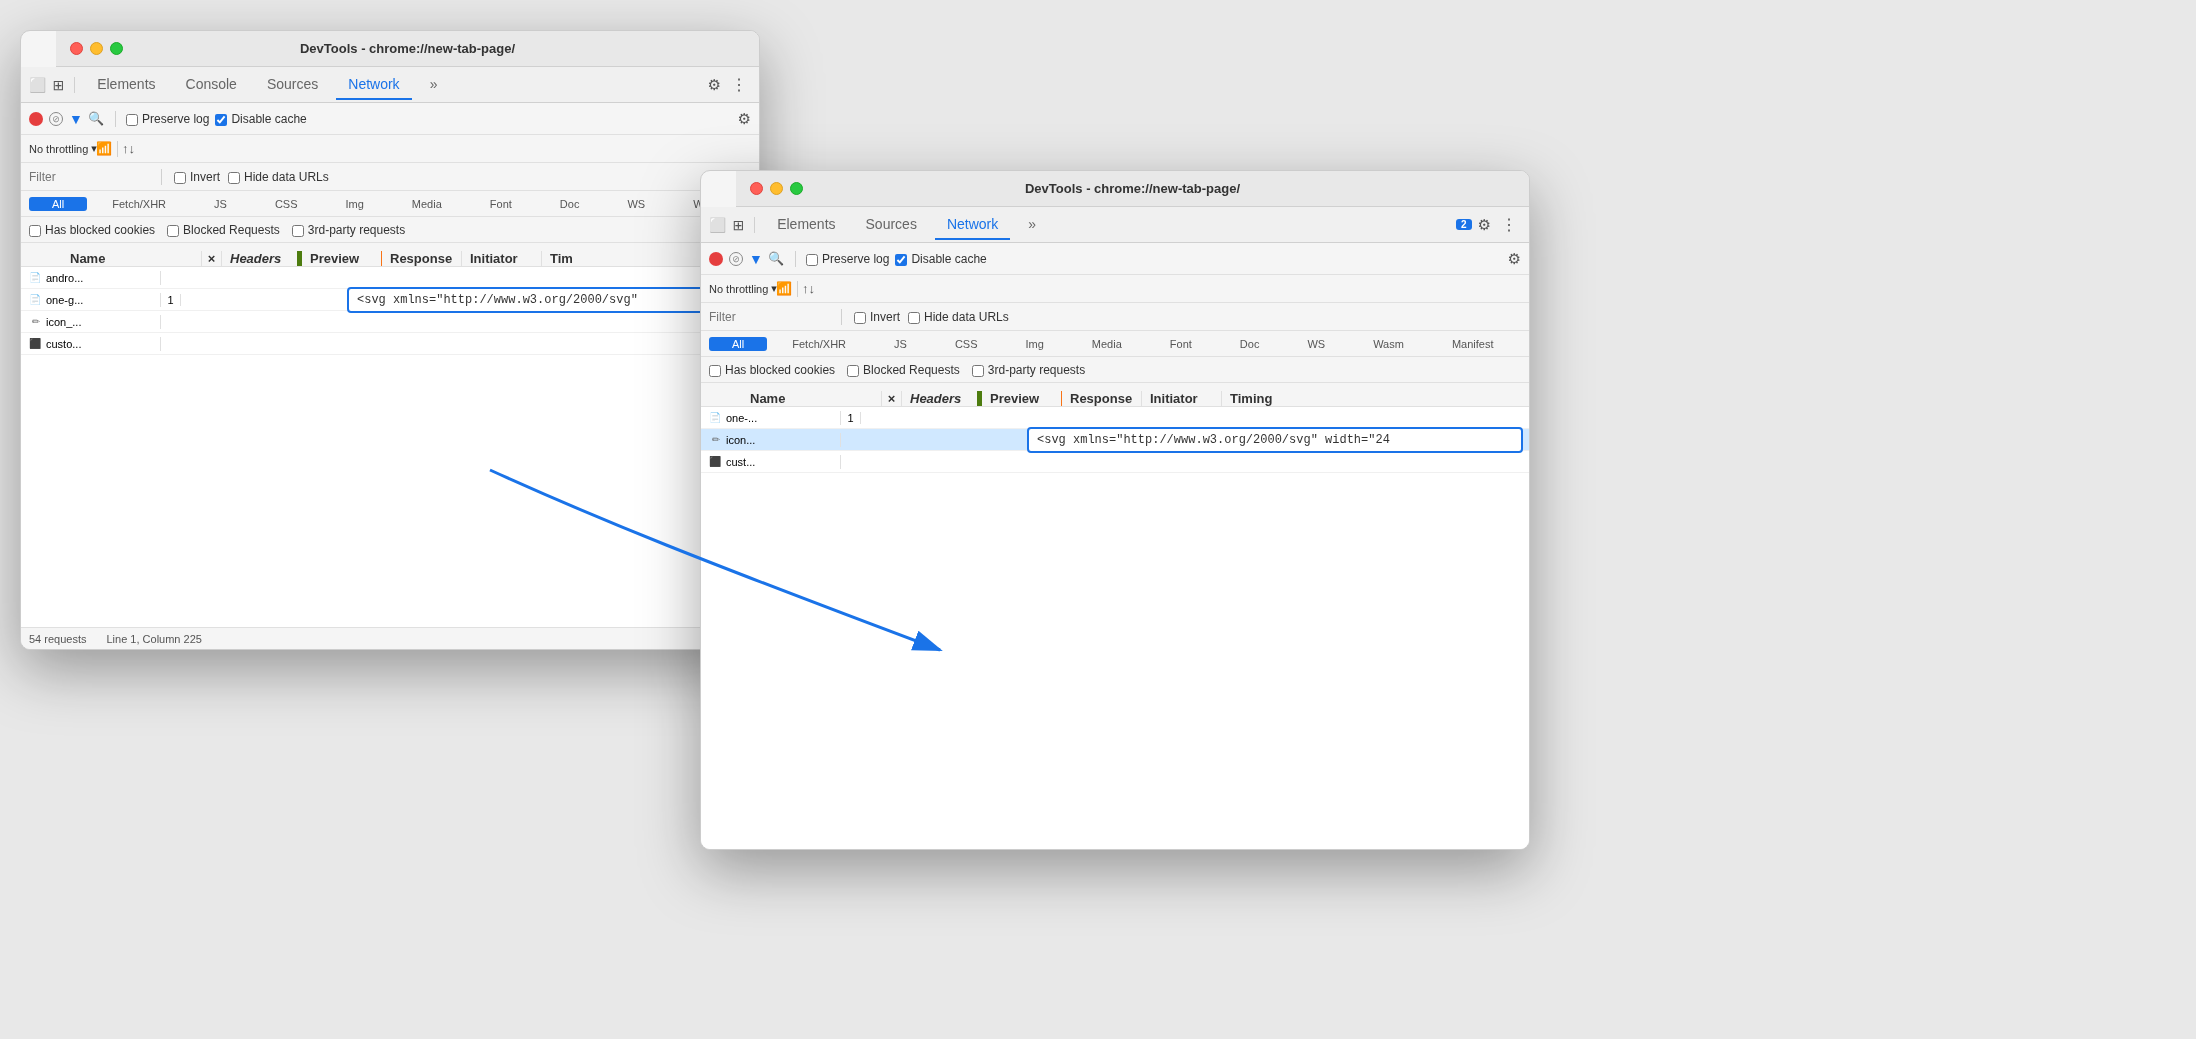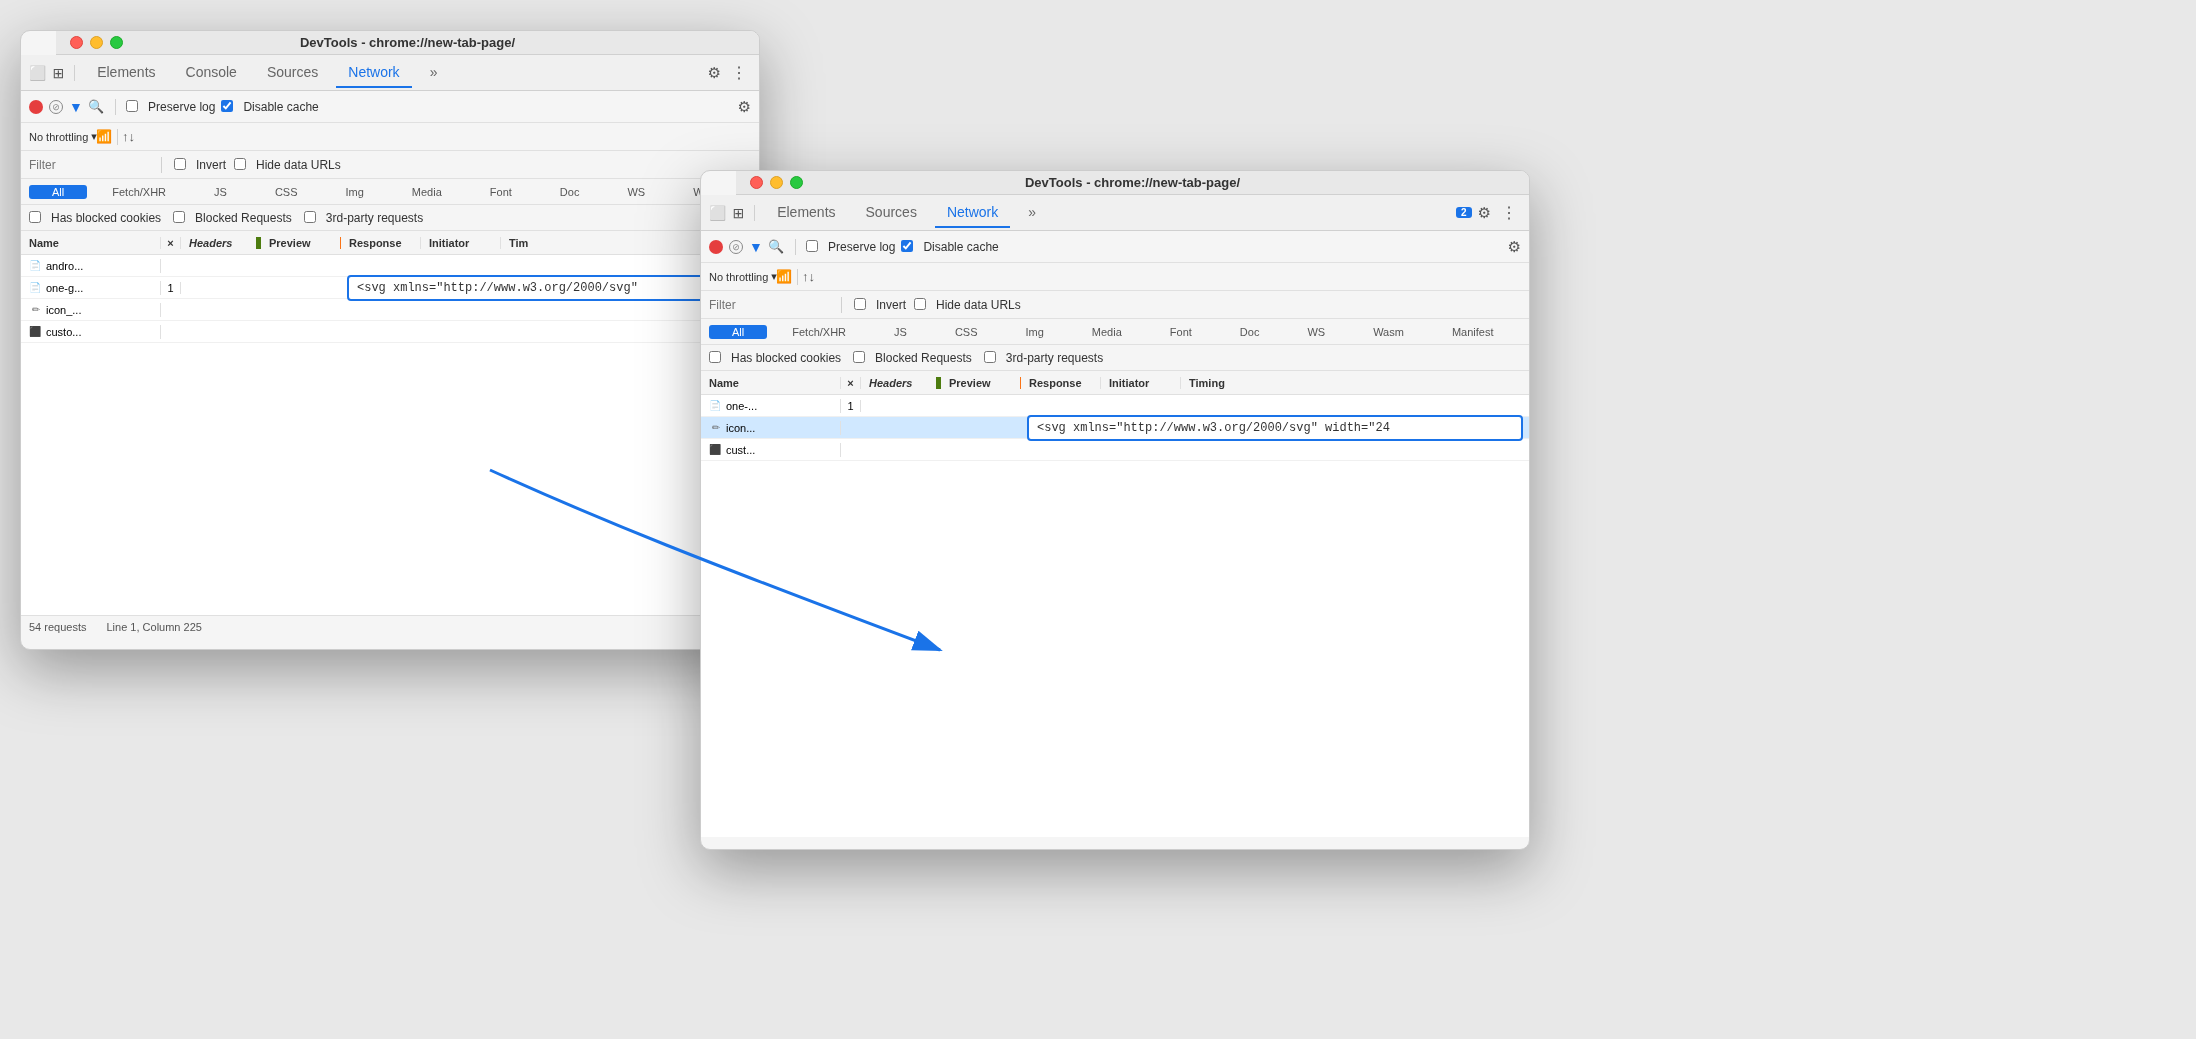--- a/index.html
+++ b/index.html
@@ -24,21 +24,21 @@
     }
 
     .window-titlebar {
       background: #e8e8e8;
       padding: 10px 14px;
       display: flex;
       align-items: center;
       justify-content: center;
       position: relative;
       border-bottom: 1px solid #d0d0d0;
-      height: 24px;
+      height: 36px;
       margin-left: 35px;
     }
 
     .traffic-lights {
       position: absolute;
       left: 14px;
       display: flex;
       gap: 7px;
       align-items: center;
     }
@@ -116,22 +116,22 @@
 
     .divider-v {
       width: 1px;
       height: 16px;
       background: #d0d0d0;
       margin: 0 4px;
     }
 
     .checkbox-wrap {
       display: flex;
-      align-items: flex-start;
-      gap: 10px;
+      align-items: flex-end;
+      gap: 4px;
       font-size: 12px;
       color: #333;
     }
     .checkbox-wrap input[type=checkbox] { width: 12px; height: 12px; }
     .checkbox-blue {
       accent-color: #1a73e8;
     }
 
     .gear-btn {
       background: none;
@@ -222,25 +222,26 @@
     .network-table {
       background: white;
       flex: 1;
       overflow: hidden;
     }
 
     .table-header {
       background: #f5f5f5;
       border-bottom: 1px solid #e0e0e0;
       display: flex;
-      align-items: center;
+      align-items: flex-end;
       height: 24px;
-      font-size: 11px;
+      font-size: 13px;
       font-weight: 600;
       color: #333;
+      padding-left: 41px;
     }
 
     .col-name { width: 140px; padding: 0 8px; border-right: 1px solid #e0e0e0; }
     .col-x { width: 20px; text-align: center; border-right: 1px solid #e0e0e0; }
     .col-headers { width: 80px; padding: 0 8px; border-right: 5px solid #4d7c0f; font-style: italic; }
     .col-preview { width: 80px; padding: 0 8px; border-right: 1px solid #f97316; }
     .col-response { width: 80px; padding: 0 8px; border-right: 1px solid #e0e0e0; }
     .col-initiator { width: 80px; padding: 0 8px; border-right: 1px solid #e0e0e0; }
     .col-timing { flex: 1; padding: 0 8px; }
 

